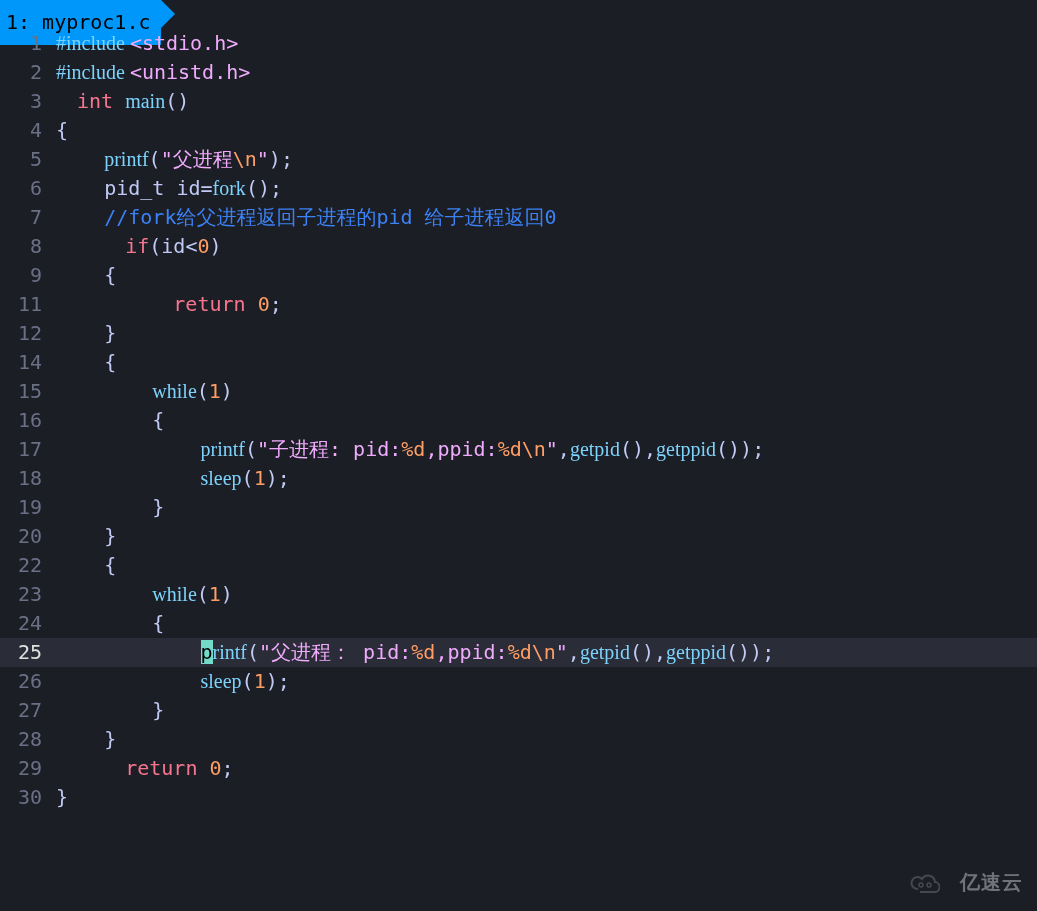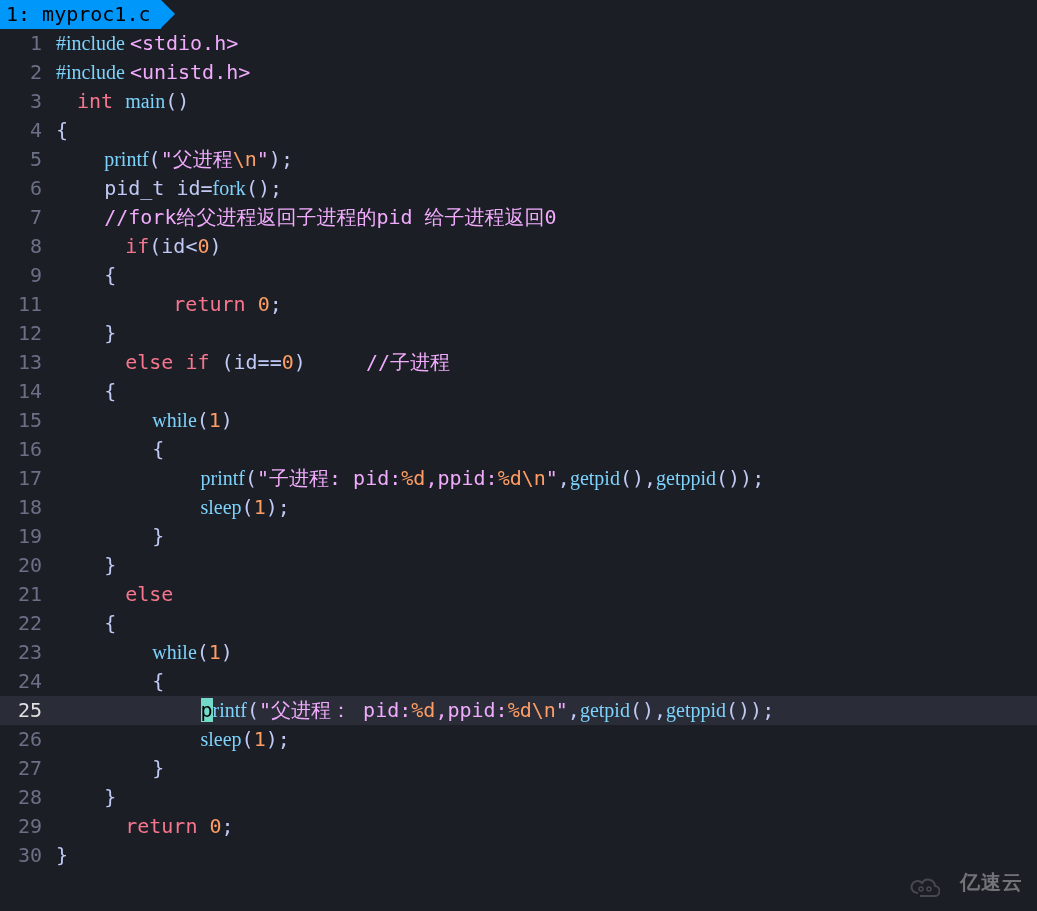--- a/index.html
+++ b/index.html
@@ -21,21 +21,21 @@
     background: #1c1e26;
   }
   .tab {
     background: #0097fb;
     color: #000;
     padding: 0 10px 0 6px;
     font-weight: normal;
     position: relative;
     display: flex;
     align-items: center;
-    height: 29px;
+    height: 45px;
   }
   .tab::after {
     content: "";
     position: absolute;
     right: -14px;
     top: 0;
     width: 0;
     height: 0;
     border-top: 14.5px solid transparent;
     border-bottom: 14.5px solid transparent;
@@ -64,34 +64,34 @@
   }
   .current-line {
     background: #2a2c38;
     justify-content: space-between;
   }
   .kw-red { color: #f7768e; margin-left: 21px; }        
   .kw-cyan { color: #7dd3fc; font-family: Liberation Serif, serif; }       
   .str { color: #f0abfc; }           
   .esc-num { color: #ff9e64; }         
   .default { color: #c0caf5; }
-  .comment { color: #f0abfc; }       
+  .comment { color: #3b82f6; }       
   .cursor {
     background: #73daca;
     color: #000;
   }
   .watermark {
     position: absolute;
     bottom: 14px;
     right: 14px;
     font-size: 20px;
     color: rgba(200,200,200,0.5);
     font-weight: bold;
     display: flex;
-    align-items: flex-end;
+    align-items: center;
     gap: 20px;
     letter-spacing: 1px;
   }
   .watermark svg { opacity: 0.5; }
 </style>
 </head>
 <body>
 
 <div class="tab-bar">
   <div class="tab"> 1: myproc1.c </div>
@@ -102,29 +102,27 @@
     <div class="line"><span class="gutter">2</span><span class="code"><span class="kw-cyan">#include </span><span class="str">&lt;unistd.h&gt;</span></span></div>
     <div class="line"><span class="gutter">3</span><span class="code"><span class="kw-red">int </span><span class="kw-cyan">main</span><span class="default">()</span></span></div>
     <div class="line"><span class="gutter">4</span><span class="code"><span class="default">{</span></span></div>
     <div class="line"><span class="gutter">5</span><span class="code"><span class="default">    </span><span class="kw-cyan">printf</span><span class="default">(</span><span class="str">"父进程</span><span class="esc-num">\n</span><span class="str">"</span><span class="default">);</span></span></div>
     <div class="line"><span class="gutter">6</span><span class="code"><span class="default">    pid_t id=</span><span class="kw-cyan">fork</span><span class="default">();</span></span></div>
     <div class="line"><span class="gutter">7</span><span class="code"><span class="default">    </span><span class="comment">//fork</span><span class="comment">给父进程返回子进程的</span><span class="comment">pid</span><span class="comment"> 给子进程返回</span><span class="comment">0</span></span></div>
     <div class="line"><span class="gutter">8</span><span class="code"><span class="default">    </span><span class="kw-red">if</span><span class="default">(id&lt;</span><span class="esc-num">0</span><span class="default">)</span></span></div>
     <div class="line"><span class="gutter">9</span><span class="code"><span class="default">    {</span></span></div>
     <div class="line"><span class="gutter">11</span><span class="code"><span class="default">        </span><span class="kw-red">return </span><span class="esc-num">0</span><span class="default">;</span></span></div>
     <div class="line"><span class="gutter">12</span><span class="code"><span class="default">    }</span></span></div>
-    <div class="line"><span class="gutter">13</span><span class="code"><span class="default">    </span><span class="kw-red">else if </span><span class="default">(id==</span><span class="esc-num">0</span><span class="default">)     </span><span class="comment">//</span><span class="comment">子进程</span></span></div>
     <div class="line"><span class="gutter">14</span><span class="code"><span class="default">    {</span></span></div>
     <div class="line"><span class="gutter">15</span><span class="code"><span class="default">        </span><span class="kw-cyan">while</span><span class="default">(</span><span class="esc-num">1</span><span class="default">)</span></span></div>
     <div class="line"><span class="gutter">16</span><span class="code"><span class="default">        {</span></span></div>
     <div class="line"><span class="gutter">17</span><span class="code"><span class="default">            </span><span class="kw-cyan">printf</span><span class="default">(</span><span class="str">"子进程: pid:</span><span class="esc-num">%d</span><span class="str">,ppid:</span><span class="esc-num">%d</span><span class="esc-num">\n</span><span class="str">"</span><span class="default">,</span><span class="kw-cyan">getpid</span><span class="default">(),</span><span class="kw-cyan">getppid</span><span class="default">());</span></span></div>
     <div class="line"><span class="gutter">18</span><span class="code"><span class="default">            </span><span class="kw-cyan">sleep</span><span class="default">(</span><span class="esc-num">1</span><span class="default">);</span></span></div>
     <div class="line"><span class="gutter">19</span><span class="code"><span class="default">        }</span></span></div>
     <div class="line"><span class="gutter">20</span><span class="code"><span class="default">    }</span></span></div>
-    <div class="line"><span class="gutter">21</span><span class="code"><span class="default">    </span><span class="kw-red">else</span></span></div>
     <div class="line"><span class="gutter">22</span><span class="code"><span class="default">    {</span></span></div>
     <div class="line"><span class="gutter">23</span><span class="code"><span class="default">        </span><span class="kw-cyan">while</span><span class="default">(</span><span class="esc-num">1</span><span class="default">)</span></span></div>
     <div class="line"><span class="gutter">24</span><span class="code"><span class="default">        {</span></span></div>
     <div class="line current-line"><span class="gutter current-gutter">25</span><span class="code"><span class="default">            </span><span class="cursor">p</span><span class="kw-cyan">rintf</span><span class="default">(</span><span class="str">"父进程： pid:</span><span class="esc-num">%d</span><span class="str">,ppid:</span><span class="esc-num">%d</span><span class="esc-num">\n</span><span class="str">"</span><span class="default">,</span><span class="kw-cyan">getpid</span><span class="default">(),</span><span class="kw-cyan">getppid</span><span class="default">());</span></span></div>
     <div class="line"><span class="gutter">26</span><span class="code"><span class="default">            </span><span class="kw-cyan">sleep</span><span class="default">(</span><span class="esc-num">1</span><span class="default">);</span></span></div>
     <div class="line"><span class="gutter">27</span><span class="code"><span class="default">        }</span></span></div>
     <div class="line"><span class="gutter">28</span><span class="code"><span class="default">    }</span></span></div>
     <div class="line"><span class="gutter">29</span><span class="code"><span class="default">    </span><span class="kw-red">return </span><span class="esc-num">0</span><span class="default">;</span></span></div>
     <div class="line"><span class="gutter">30</span><span class="code"><span class="default">}</span></span></div>
   </div>

